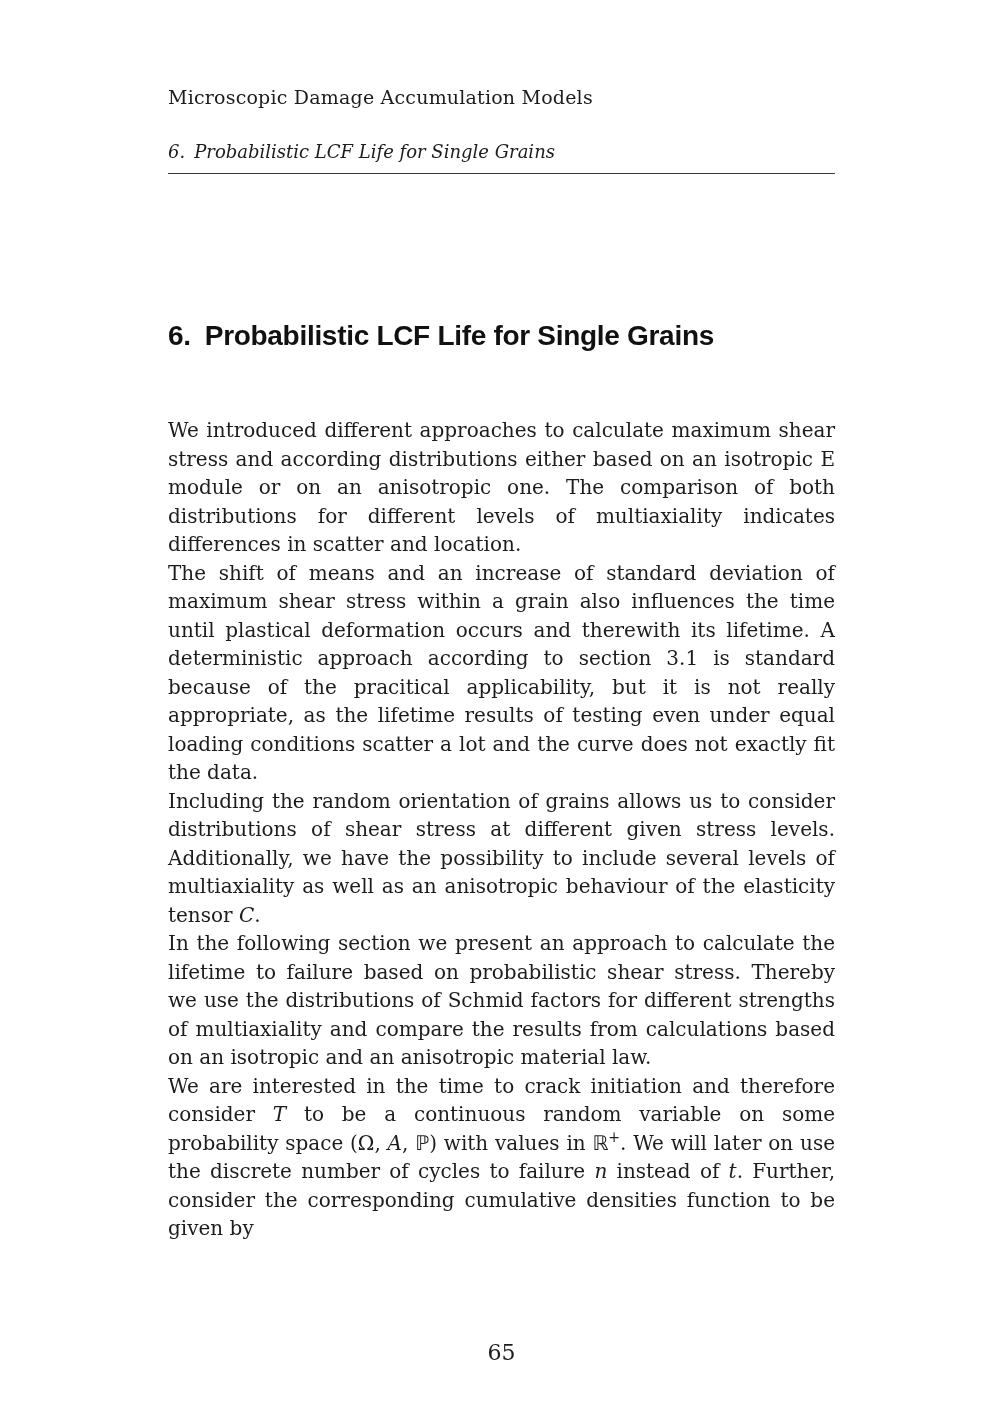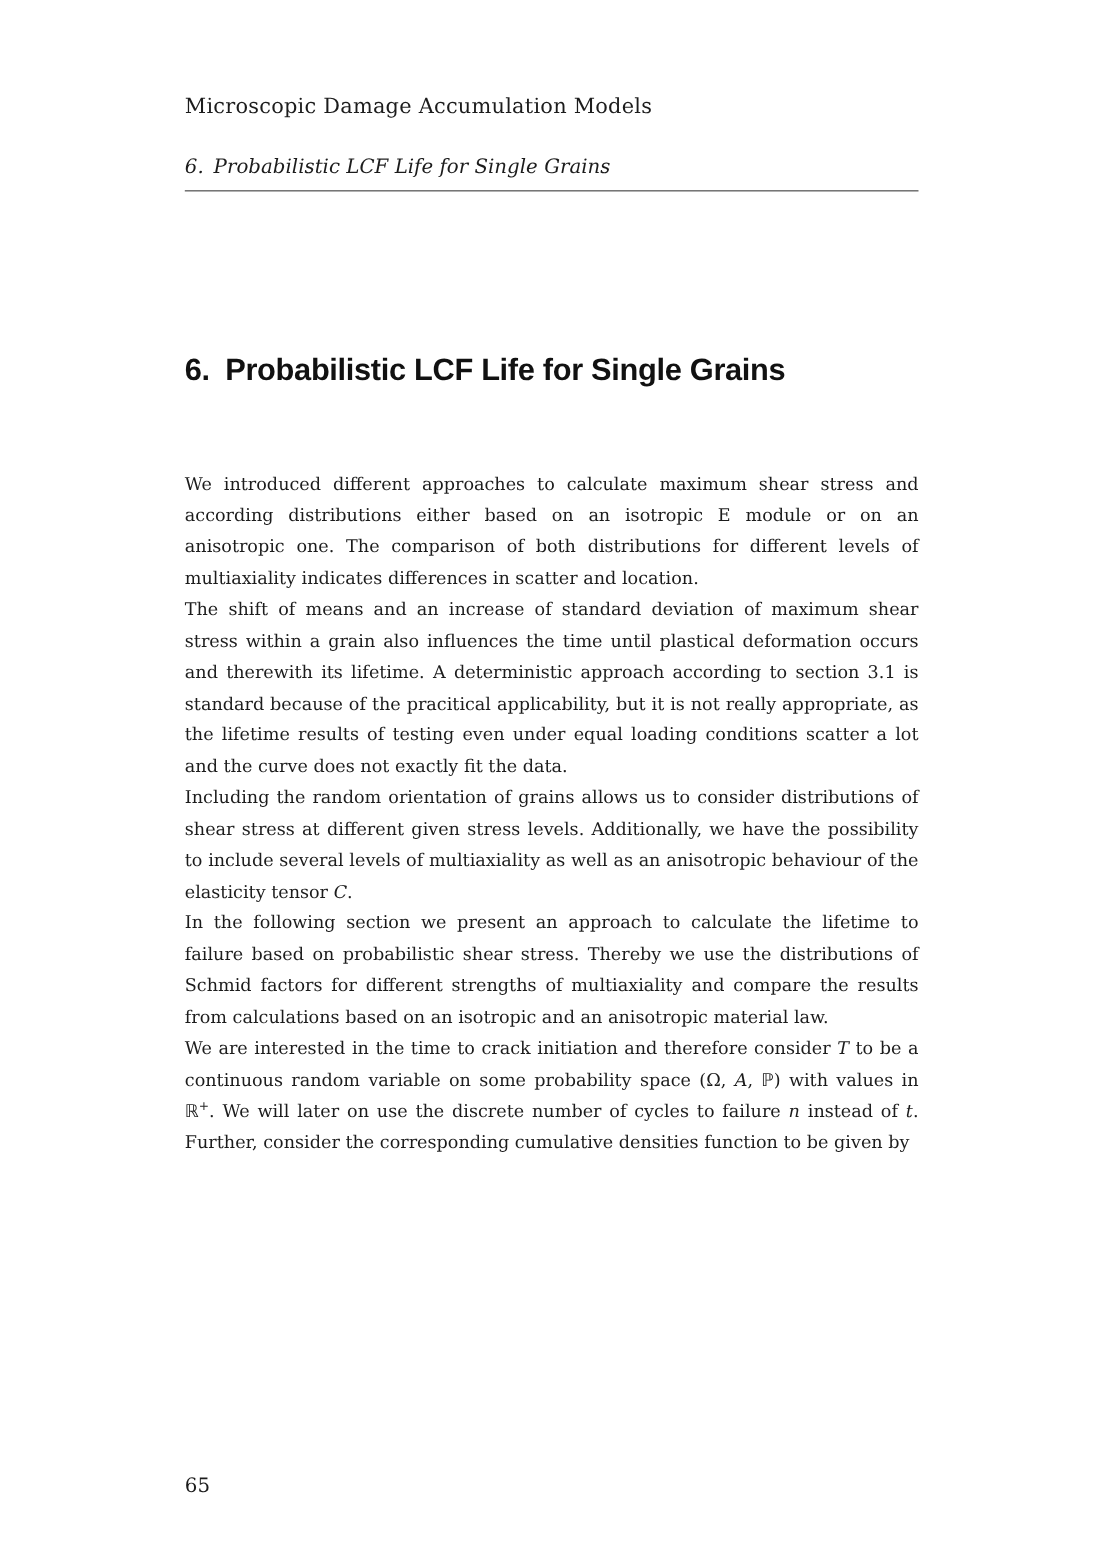--- a/index.html
+++ b/index.html
@@ -51,44 +51,44 @@
     font-weight: bold;
     font-size: 28px;
     letter-spacing: -0.3px;
     color: #111111;
     white-space: nowrap;
   }
   .section-heading .num { margin-right: 14px; }
   .body-text {
     position: absolute;
     left: 168px;
-    top: 426px;
+    top: 416px;
     width: 667px;
-    font-size: 16px;
+    font-size: 20px;
     line-height: 28.5px;
     text-align: justify;
   }
   .body-text p { margin: 0; }
   .p-intro      { margin-bottom: 27px; }
   .p-shift      { margin-bottom: 0; }
   .p-including  { margin-bottom: 30px; }
   .p-following  { margin-bottom: 42px; }
   .p-reliab     { margin-bottom: 43px; }
   .p-interested { margin-bottom: 0; }
   .it  { font-style: italic; }
   .cal { font-style: italic; }
   .bb  { font-family: "DejaVu Sans", "DejaVu Serif", serif; }
   sup  { font-size: 70%; line-height: 0; }
   .page-number {
     position: absolute;
     left: 168px;
     top: 1340px;
     width: 667px;
-    text-align: left;
-    font-size: 18px;
+    text-align: center;
+    font-size: 22px;
   }
 </style>
 </head>
 <body>
 
 <div class="page">
 
   <div class="rh-title">Microscopic Damage Accumulation Models</div>
 
   <div class="rh-chapter">

